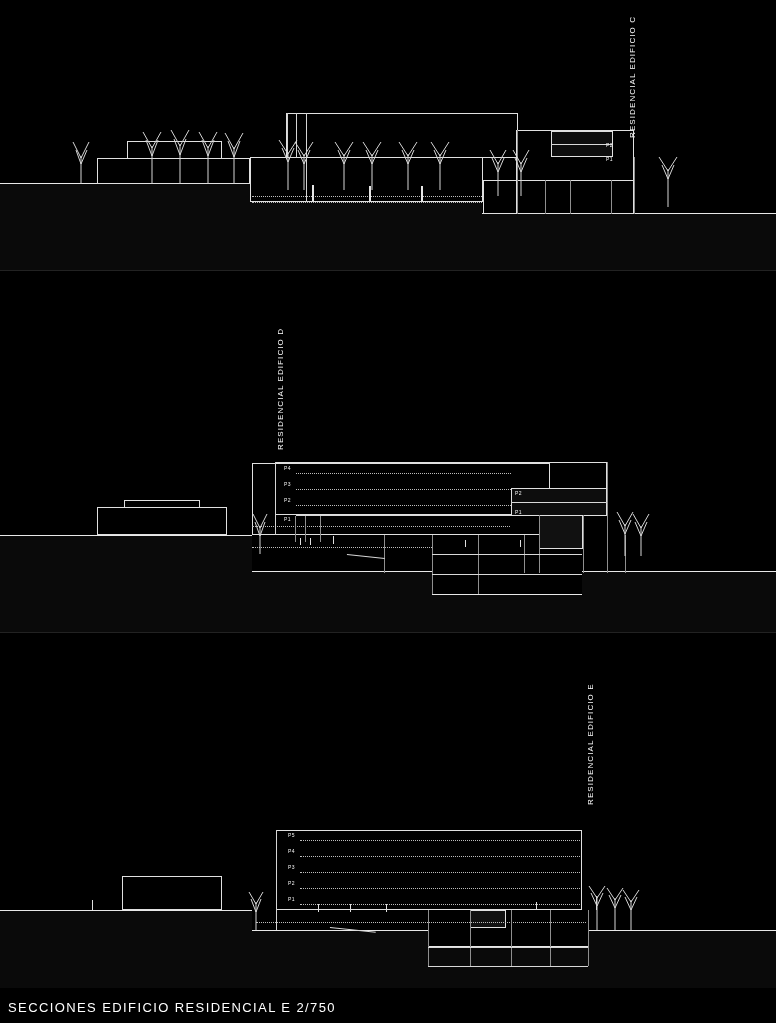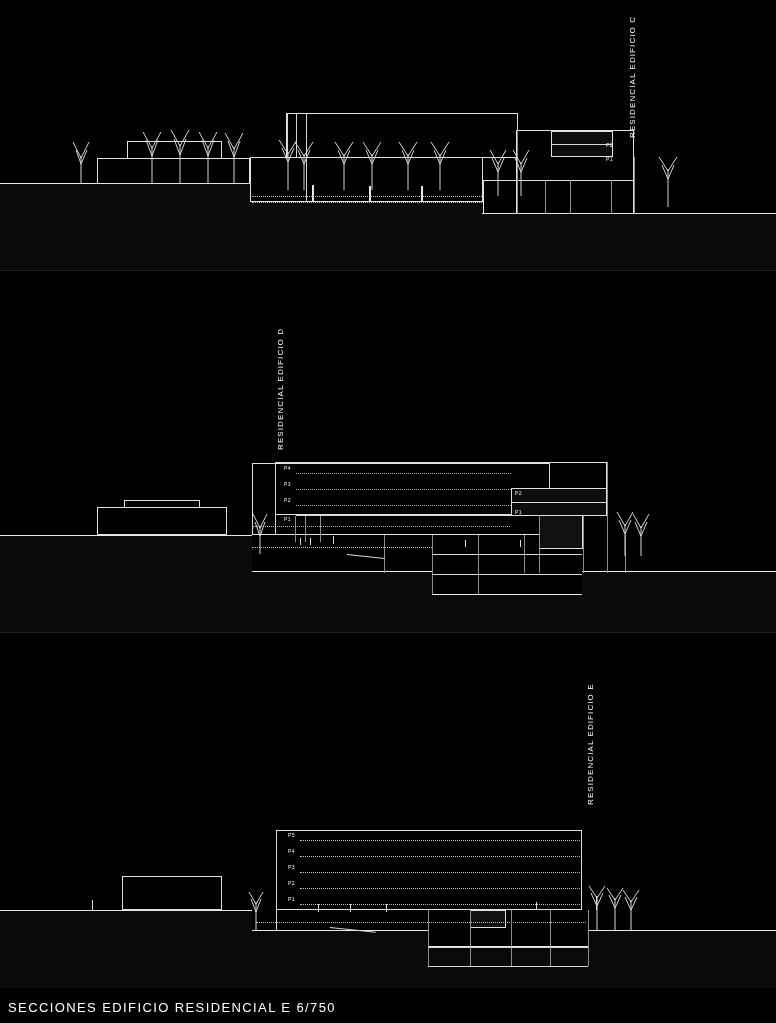--- a/index.html
+++ b/index.html
@@ -489,15 +489,15 @@
         <path d="M11 42 L11 12"></path>
             <path d="M11 14 L3 2"></path>
             <path d="M11 14 L19 2"></path>
             <path d="M11 22 L5 9"></path>
             <path d="M11 22 L17 9"></path>
       </g>
         </svg>
     </div>
   </div>
 
-  <div class="title-bar">SECCIONES EDIFICIO RESIDENCIAL  E 6/750</div>
+  <div class="title-bar">SECCIONES EDIFICIO RESIDENCIAL  E 2/750</div>
 
 </div>
 
 </body></html>

